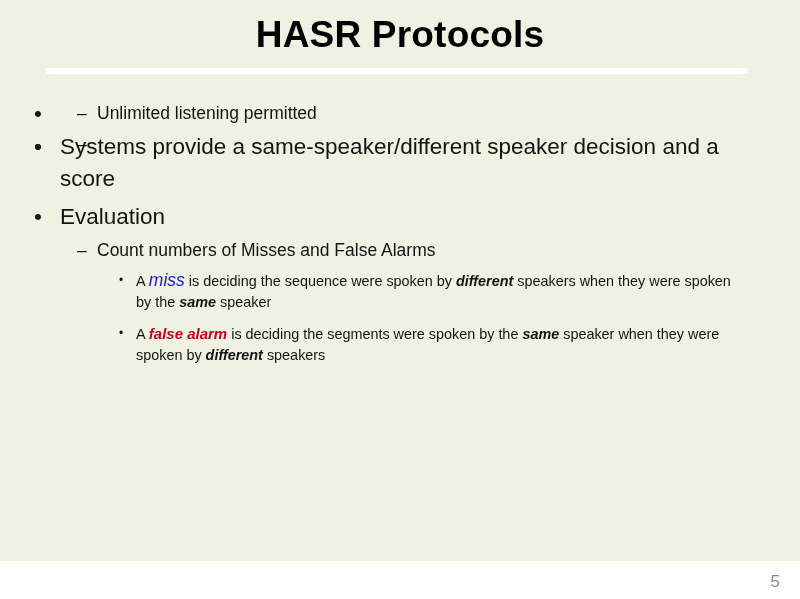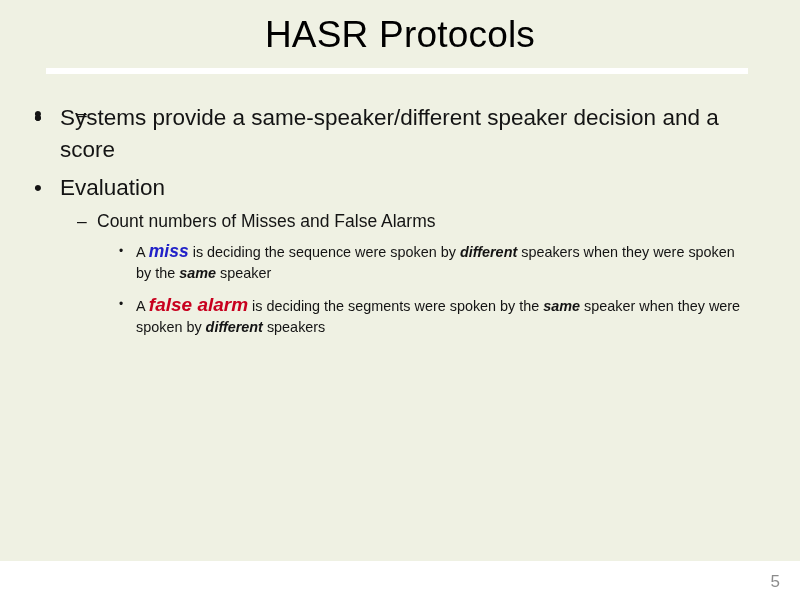--- a/index.html
+++ b/index.html
@@ -19,21 +19,21 @@
   
   #slide-title {
     position: absolute;
     top: 13px;
     left: 0;
     width: 800px;
     text-align: center;
     font-size: 37px;
     line-height: 44px;
     color: #000000;
-    font-weight: 400;
+    font-weight: 700;
     letter-spacing: 0.2px;
     white-space: nowrap;
   }
   #title-rule {
     position: absolute;
     left: 46px;
     top: 68px;
     width: 702px;
     height: 6px;
     background: #ffffff;
@@ -93,30 +93,30 @@
     top: 0;
     font-size: 12px;
     line-height: 21px;
   }
   .sp-top-a { margin-top: 4px; }
   .sp-top-b { margin-top: 6px; }
   .sp-top-c { margin-top: 10px; }
 
   .em-bi { font-weight: bold; font-style: italic; }
   .em-miss {
-    font-weight: bold;
+    font-weight: normal;
     font-style: italic;
     color: #2020c8;
     font-size: 17.5px;
   }
   .em-fa {
     font-weight: bold;
     font-style: italic;
     color: #c8001e;
-    font-size: 19px;
+    font-size: 15px;
   }
   
   #footer-band {
     position: absolute;
     left: 0;
     top: 561px;
     width: 800px;
     height: 38px;
     background: #ffffff;
   }
@@ -147,20 +147,21 @@
   <div id="title-rule"></div>
 
   <div id="body">
 
     <div class="bullet lv1">
       <span class="dot">•</span>
     </div>
 
     <div class="bullet lv2">
       <span class="dash">–</span>
+      <span>Unlimited listening permitted</span>
     </div>
 
     <div class="bullet lv1 sp-top-a">
       <span class="dot">•</span>
     </div>
 
     <div class="bullet lv2">
       <span class="dash">–</span>
     </div>
 

